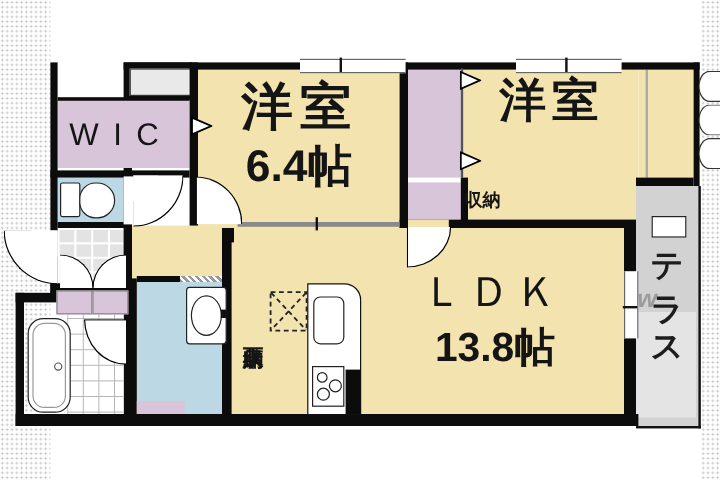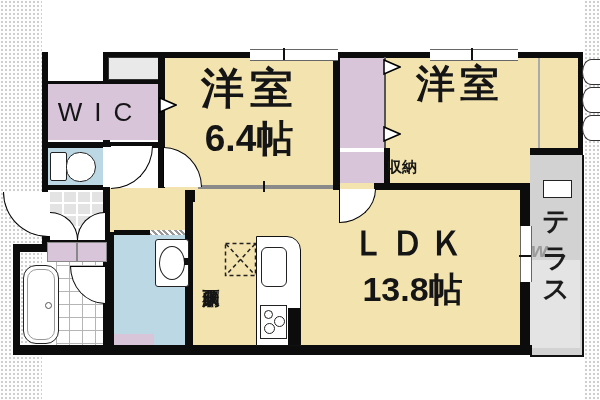--- a/index.html
+++ b/index.html
@@ -146,18 +146,18 @@
 
   <div class="abs edgearc" style="left:582px;top:59px;width:18px;height:24px;"></div>
   <div class="abs edgearc" style="left:582px;top:87px;width:18px;height:24px;"></div>
   <div class="abs edgearc" style="left:582px;top:115px;width:18px;height:24px;"></div>
 
   <div class="abs lbl" style="left:48px;top:97px;width:94px;height:30px;font-size:26px;letter-spacing:12px;text-indent:12px;">WIC</div>
   <div class="abs lbl" style="left:165px;top:66px;width:170px;height:46px;font-size:43px;font-weight:600;letter-spacing:6px;">洋室</div>
   <div class="abs lbl" style="left:160px;top:116px;width:178px;height:46px;font-size:37px;font-weight:600;">6.4帖</div>
   <div class="abs lbl" style="left:390px;top:62px;width:140px;height:44px;font-size:39px;font-weight:600;letter-spacing:5px;">洋室</div>
   <div class="abs lbl" style="left:340px;top:156px;width:36px;height:22px;font-size:15px;font-weight:600;margin-left:44px;">収納</div>
-  <div class="abs lbl" style="left:335px;top:221px;width:150px;height:44px;font-size:35px;font-weight:700;letter-spacing:4px;">ＬＤＫ</div>
+  <div class="abs lbl" style="left:335px;top:221px;width:150px;height:44px;font-size:35px;font-weight:400;letter-spacing:4px;">ＬＤＫ</div>
   <div class="abs lbl" style="left:330px;top:268px;width:165px;height:44px;font-size:34px;font-weight:600;">13.8帖</div>
   <div class="abs lbl vert" style="left:198px;top:224px;width:26px;height:104px;font-size:17px;font-weight:700;">床下収納</div>
   <div class="abs lbl vert" style="left:538px;top:178px;width:36px;height:135px;font-size:27px;font-weight:600;color:#1c1c1c;letter-spacing:4px;">テラス</div>
 
 </div>
 
 </body></html>

